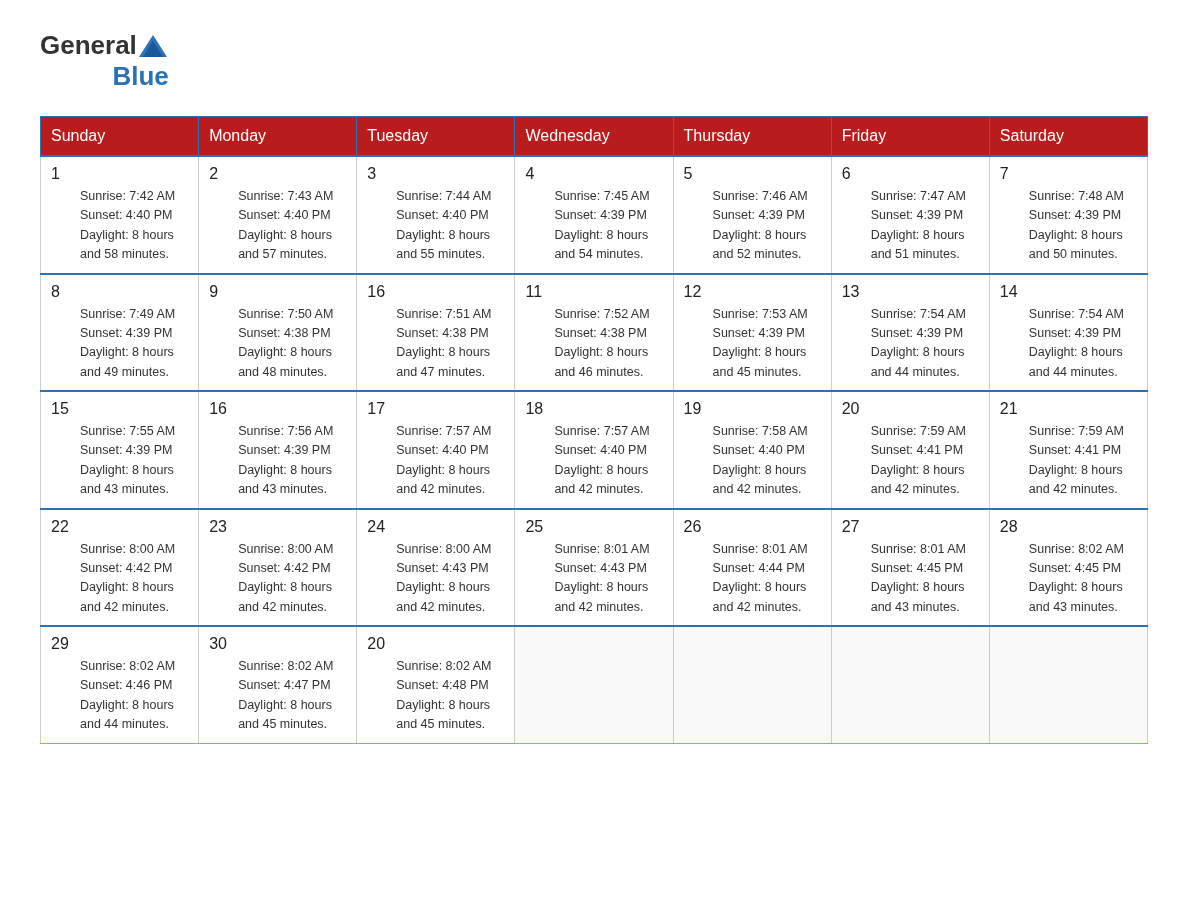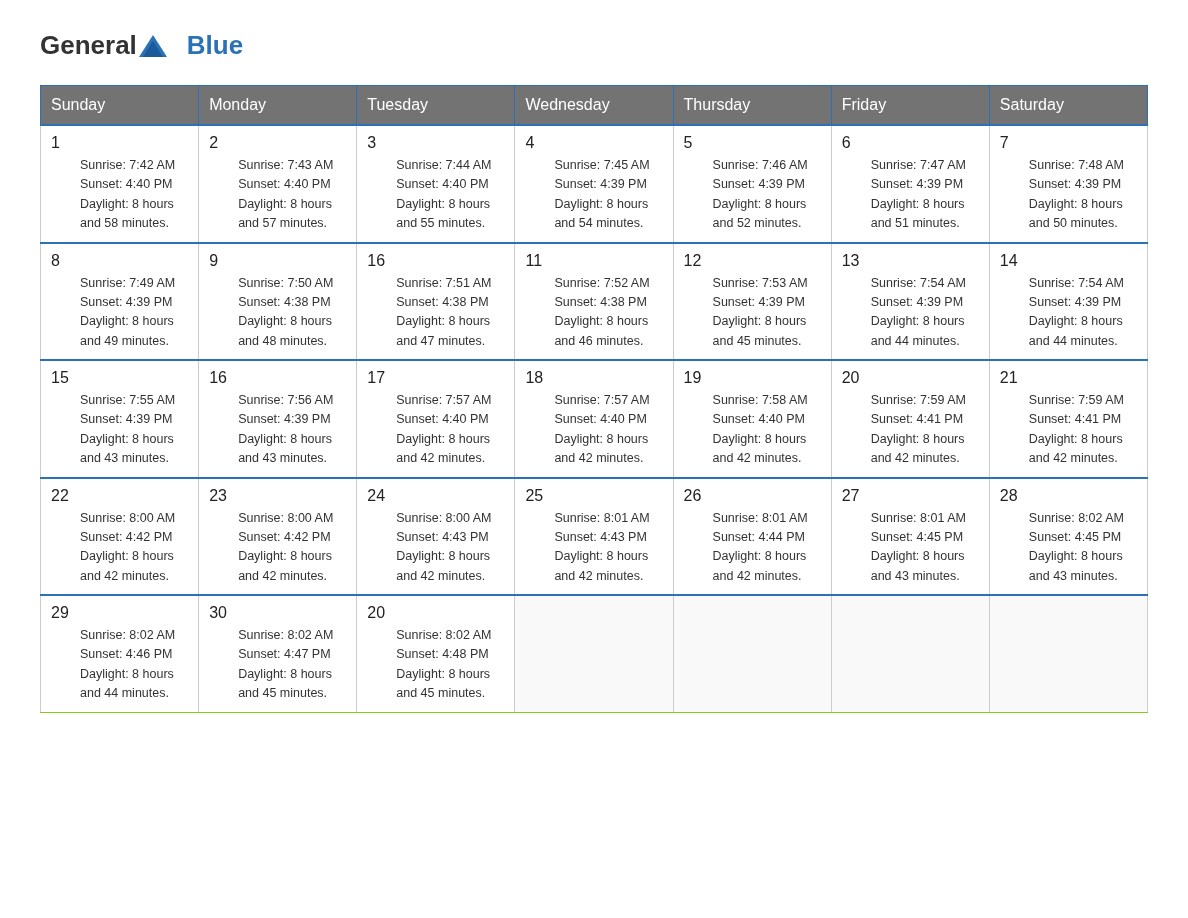--- a/index.html
+++ b/index.html
@@ -12,21 +12,21 @@
       min-height: 918px;
     }
     .header {
       display: flex;
       justify-content: space-between;
       align-items: flex-start;
       margin-bottom: 24px;
     }
     .logo {
       display: flex;
-      flex-direction: row;
+      flex-direction: column;
       align-items: flex-end;
     }
     .logo-text {
       display: flex;
       align-items: center;
       font-size: 26px;
       font-weight: bold;
       color: #333;
     }
     .logo-general { color: #333; font-weight: bold; }
@@ -44,21 +44,21 @@
       font-size: 22px;
       color: #555;
       margin-top: 4px;
     }
     table {
       width: 100%;
       border-collapse: collapse;
       font-size: 13px;
     }
     thead th {
-      background: #737373;
+      background: #b91c1c;
       color: #fff;
       padding: 10px 10px;
       text-align: left;
       font-size: 16px;
       font-weight: normal;
       border: 1px solid #2a72b5;
     }
     tbody td {
       vertical-align: top;
       padding: 8px 10px;

